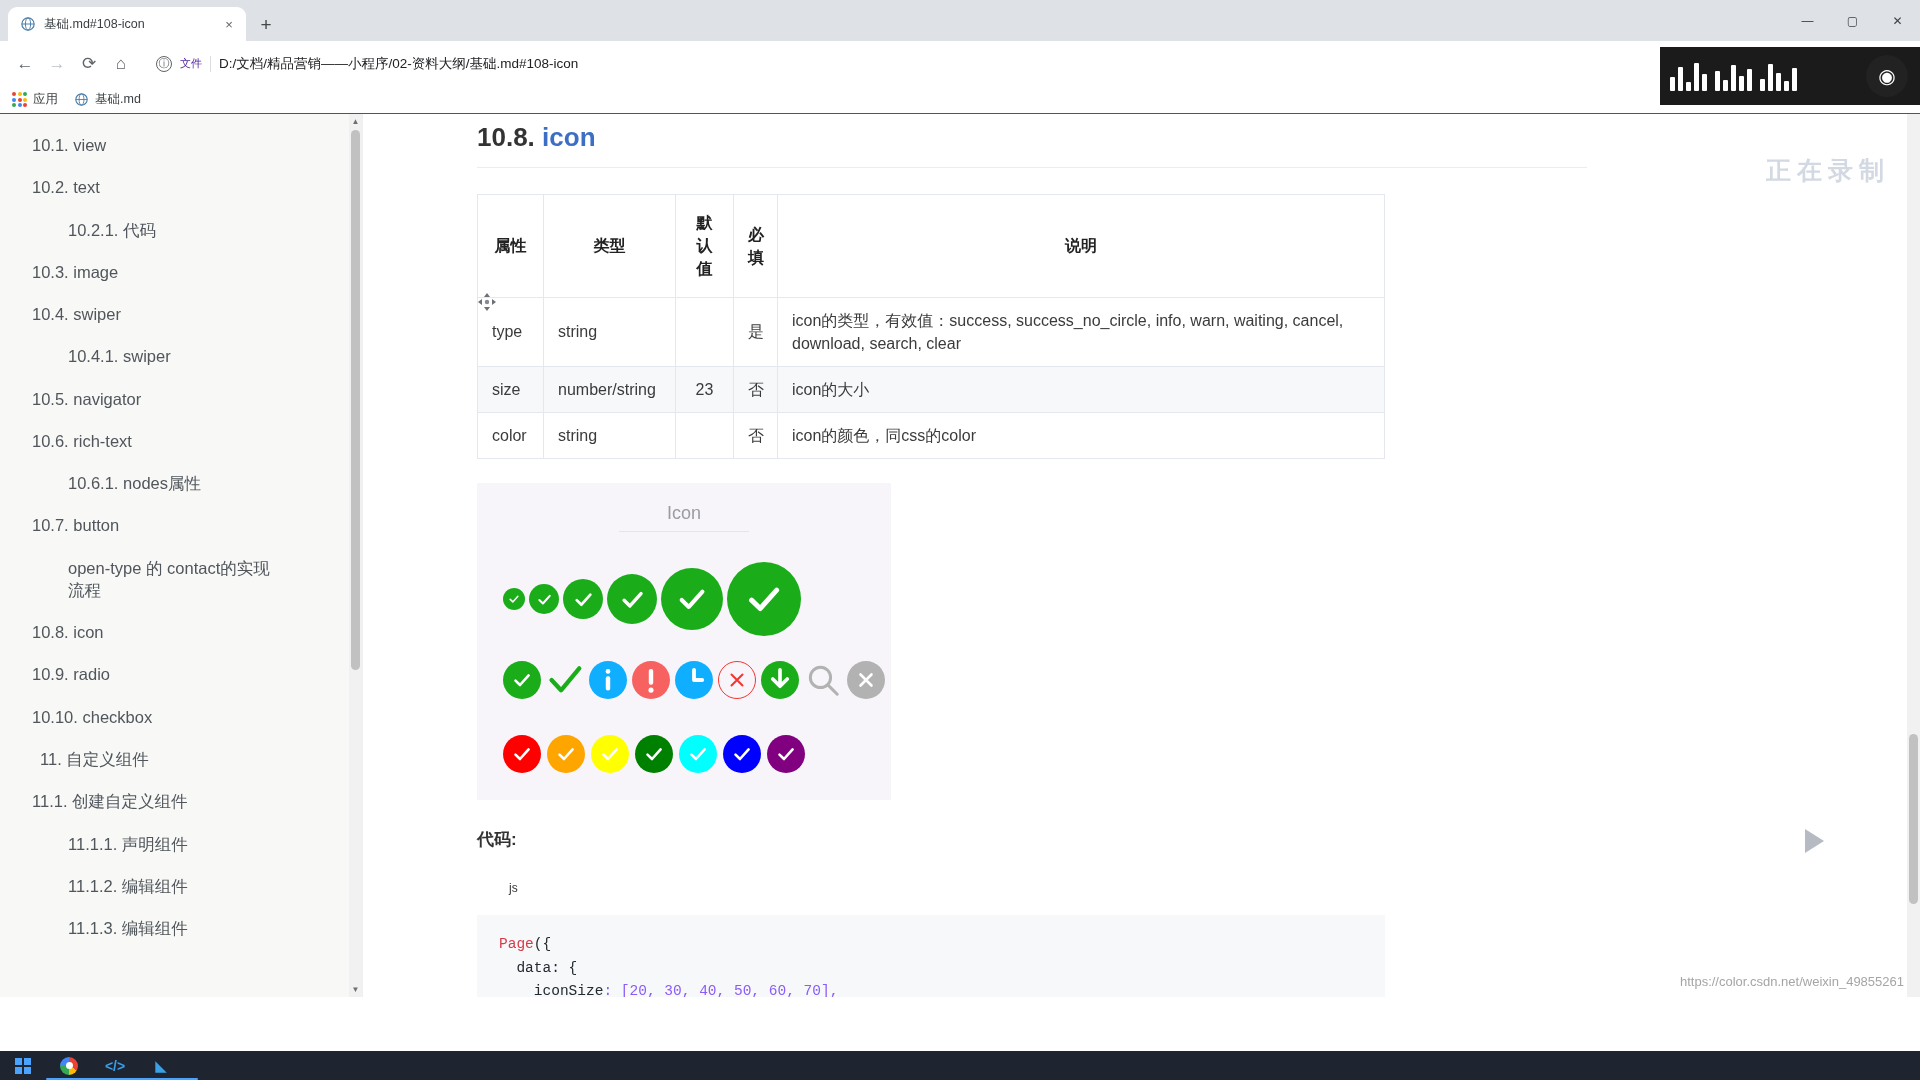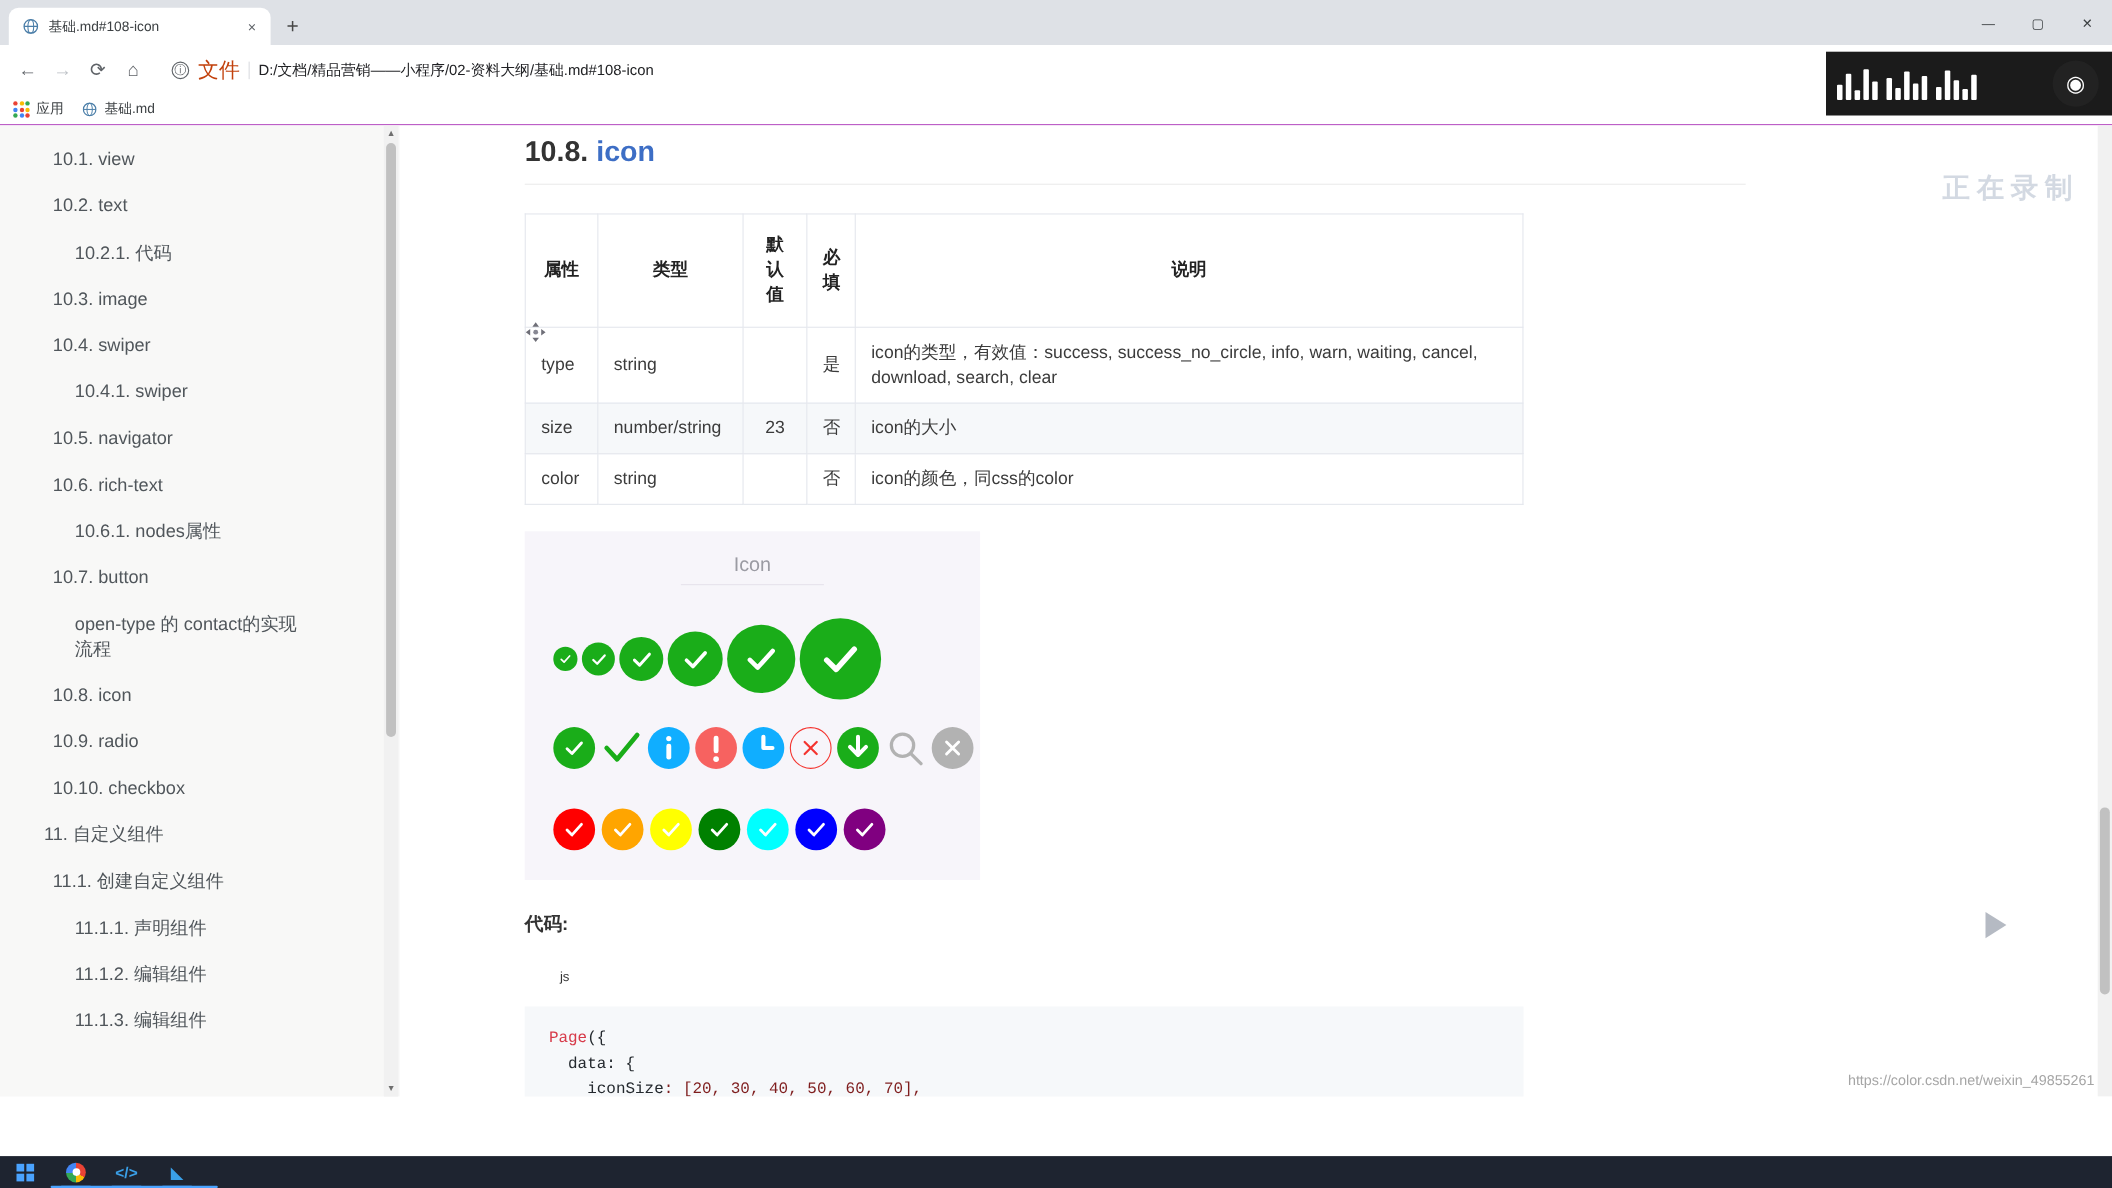--- a/index.html
+++ b/index.html
@@ -61,21 +61,21 @@
   .omnibox {
     flex: 1; height: 28px; background: #ffffff; border-radius: 14px;
     display: flex; align-items: center; padding: 0 12px; margin-left: 6px;
     margin-right: 8px; gap: 8px; min-width: 0;
   }
   .omni-info {
     width: 16px; height: 16px; border-radius:50%; border:1.3px solid #5f6368;
     color:#5f6368; font-size:11px; display:flex; align-items:center; justify-content:center;
     flex:0 0 16px; font-family:"Liberation Serif", serif;
   }
-  .omni-scheme { font-size: 19px; color: #c2410c; white-space: nowrap; text-align: center; }
+  .omni-scheme { font-size: 11px; color: #4c1d95; white-space: nowrap; text-align: center; }
   .omni-sep { width:1px; height:16px; background:#dadce0; flex:0 0 1px; }
   .omni-url {
     font-size: 13.5px; color: #202124; white-space: nowrap; overflow: hidden;
     text-overflow: ellipsis; flex: 1;
   }
   .tb-right { display:flex; align-items:center; gap: 2px; }
   .avatar-btn {
     width: 26px; height: 26px; border-radius: 50%; border: 1.6px solid #5f6368;
     display:flex;align-items:center;justify-content:center; color:#5f6368; font-size:13px;
   }
@@ -104,21 +104,21 @@
   
   .sidebar {
     width: 362px; flex: 0 0 362px; background: #f8f8f7; position: relative;
     padding-top: 10px; overflow: hidden;
   }
   .toc-list { list-style: none; padding: 0 18px 0 0; }
   .toc-item {
     font-size: 16.5px; color: #50565b; line-height: 1.35;
     padding: 10px 0 10px 0; cursor: pointer;
   }
-  .toc-item.lvl1 { padding-left: 48px; }
+  .toc-item.lvl1 { padding-left: 32px; }
   .toc-item.lvl2 { padding-left: 68px; }
   .toc-item.lvl0 { padding-left: 40px; }
   .toc-item.wrap { padding-right: 60px; }
 
   .sb-scroll-track {
     position: absolute; right: 0; top: 0; width: 13px; height: 100%;
     background: #f1f1f1;
   }
   .sb-scroll-thumb {
     position: absolute; right: 2px; width: 9px; border-radius: 5px;
@@ -188,21 +188,21 @@
 
   p.codelabel { font-size: 17px; font-weight: 700; color: #333; margin-bottom: 30px; }
   p.lang { font-size: 12px; color: #333; margin-bottom: 20px; margin-left: 32px; }
 
   pre.codeblock {
     background: #f6f8fa; width: 908px; padding: 18px 22px; font-size: 14.5px;
     font-family: "Liberation Mono", "DejaVu Sans Mono", monospace;
     line-height: 1.62; color: #24292e; overflow: hidden; white-space: pre;
   }
   .tok-fn { color: #d73a49; }
-  .tok-num { color: #7f1d1d; }
+  .tok-num { color: #8b5cf6; }
   .tok-plain { color: #24292e; }
 
   
   .page-scroll-track {
     position:absolute; right:0; top:0; width: 13px; height: 100%; background:#f1f1f1;
   }
   .page-scroll-thumb {
     position:absolute; right:2px; width:9px; border-radius:5px; background:#c1c1c1;
   }
 

